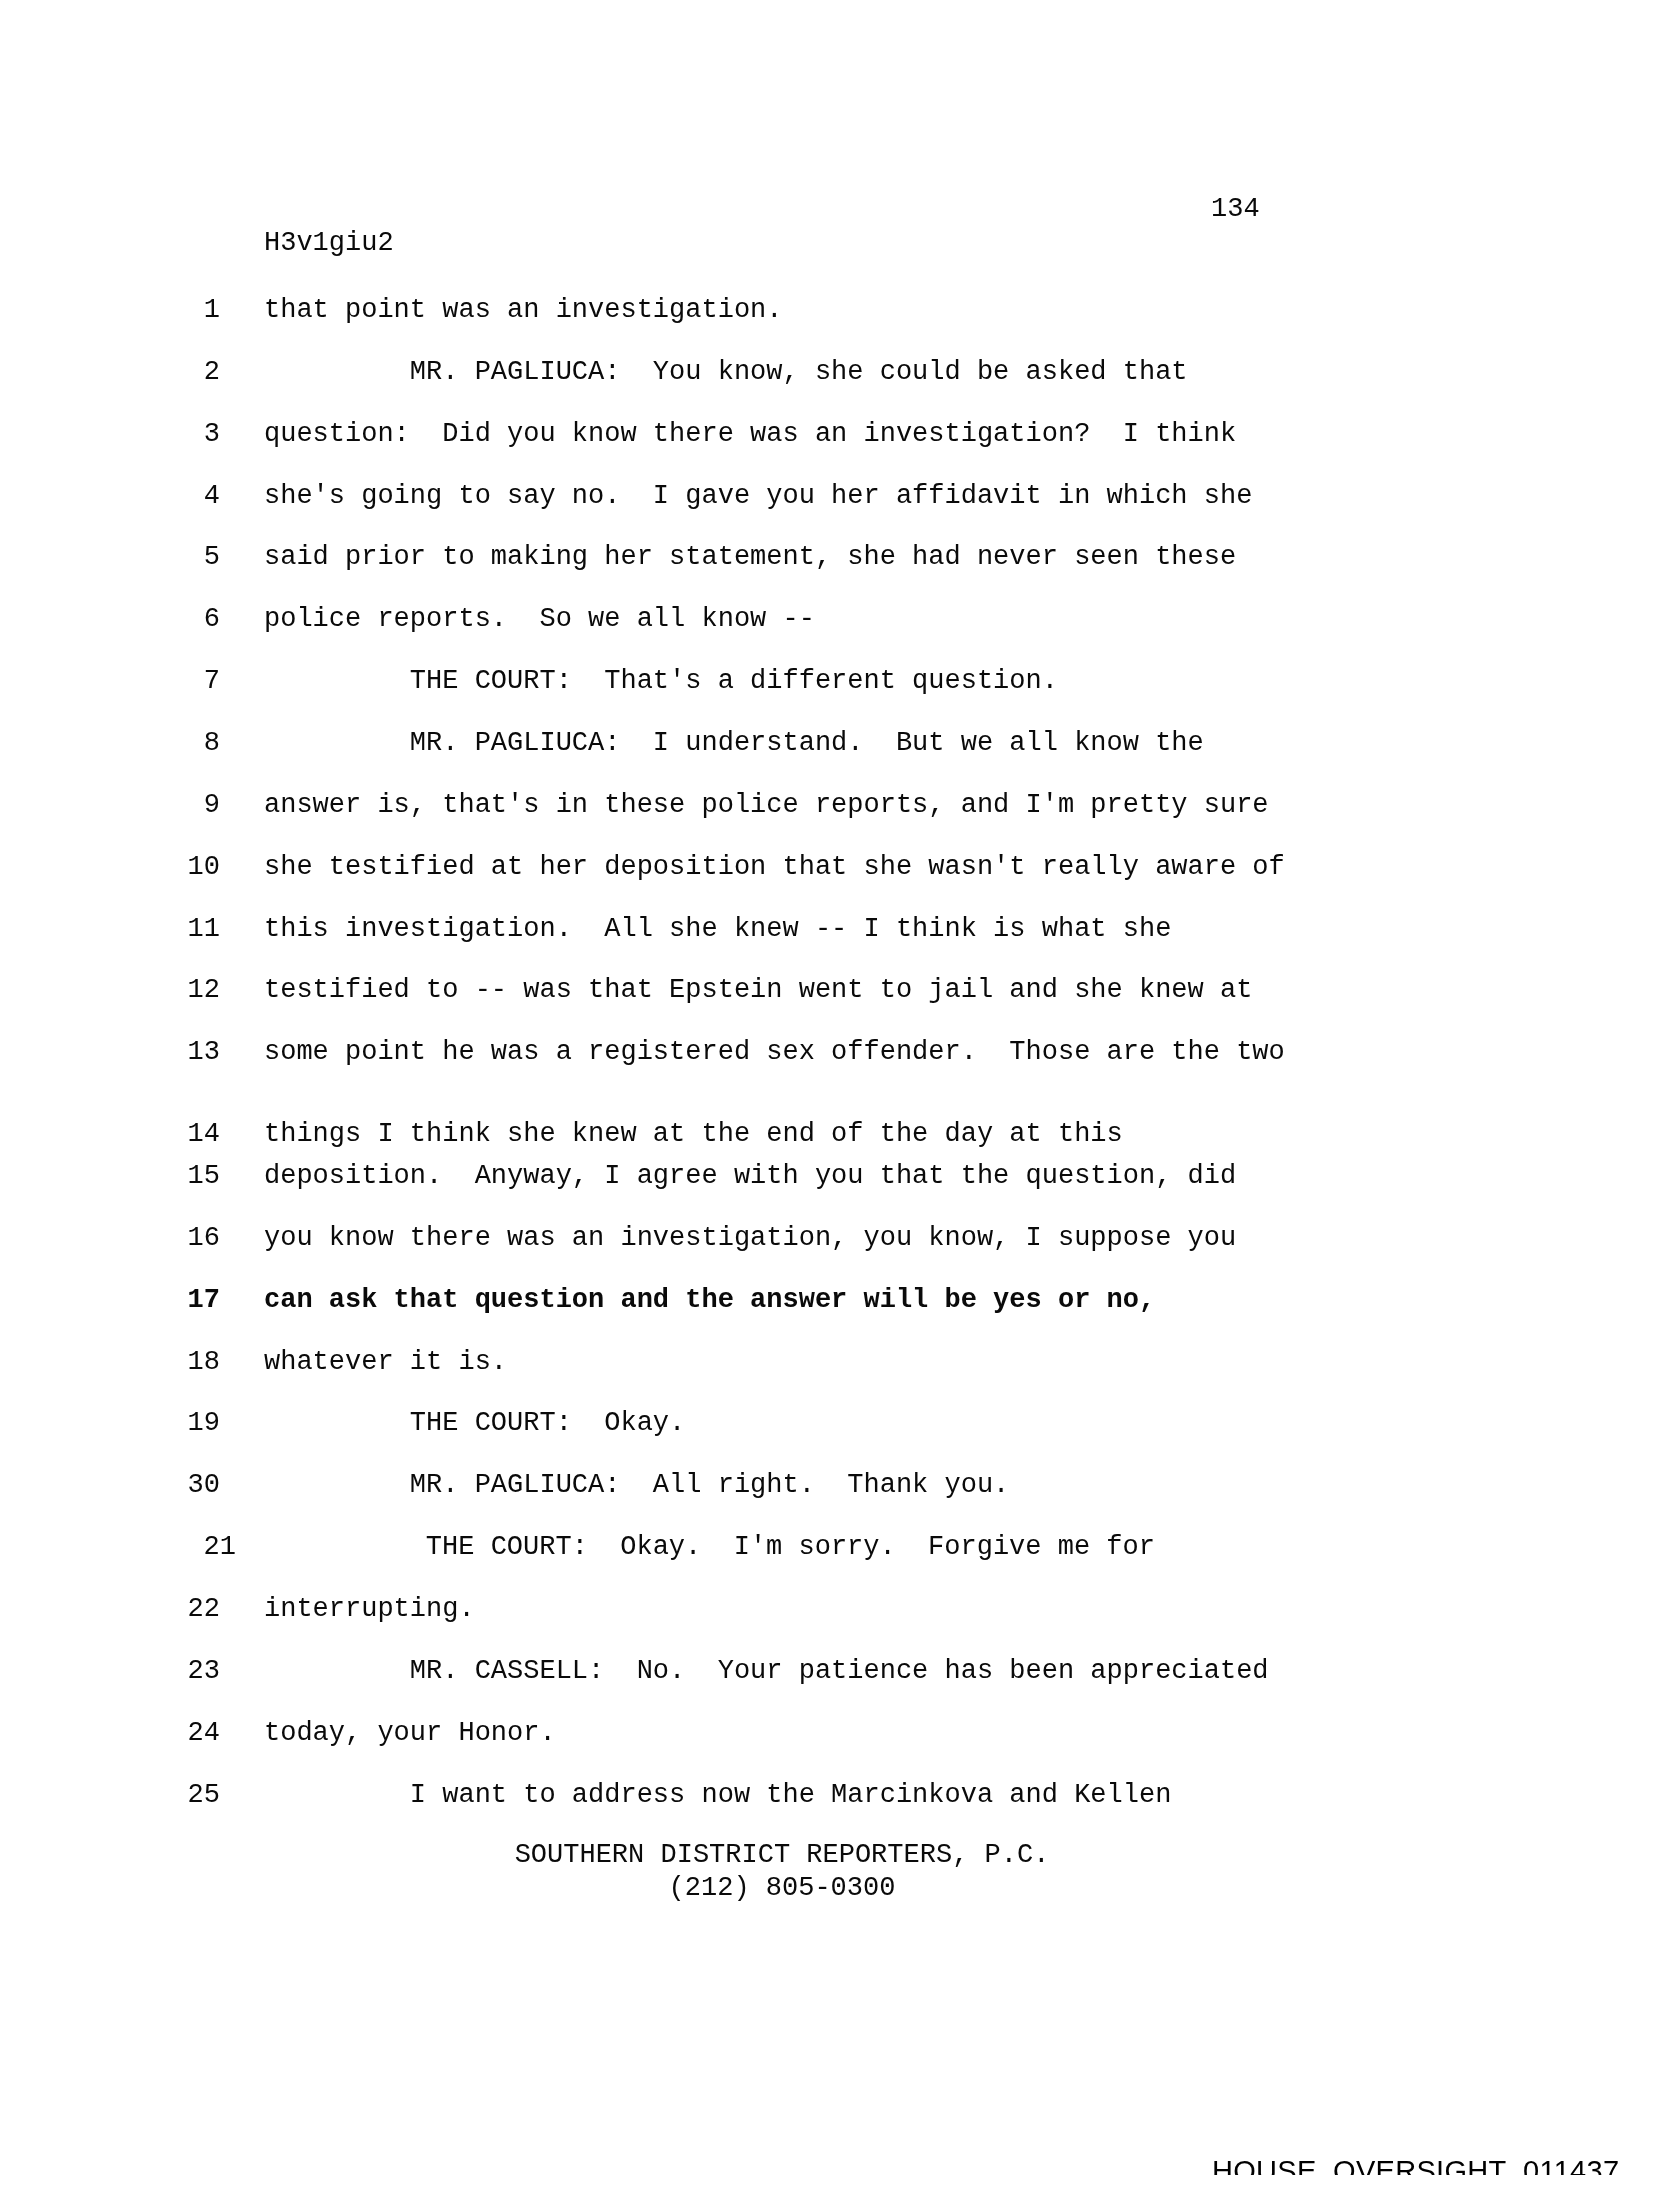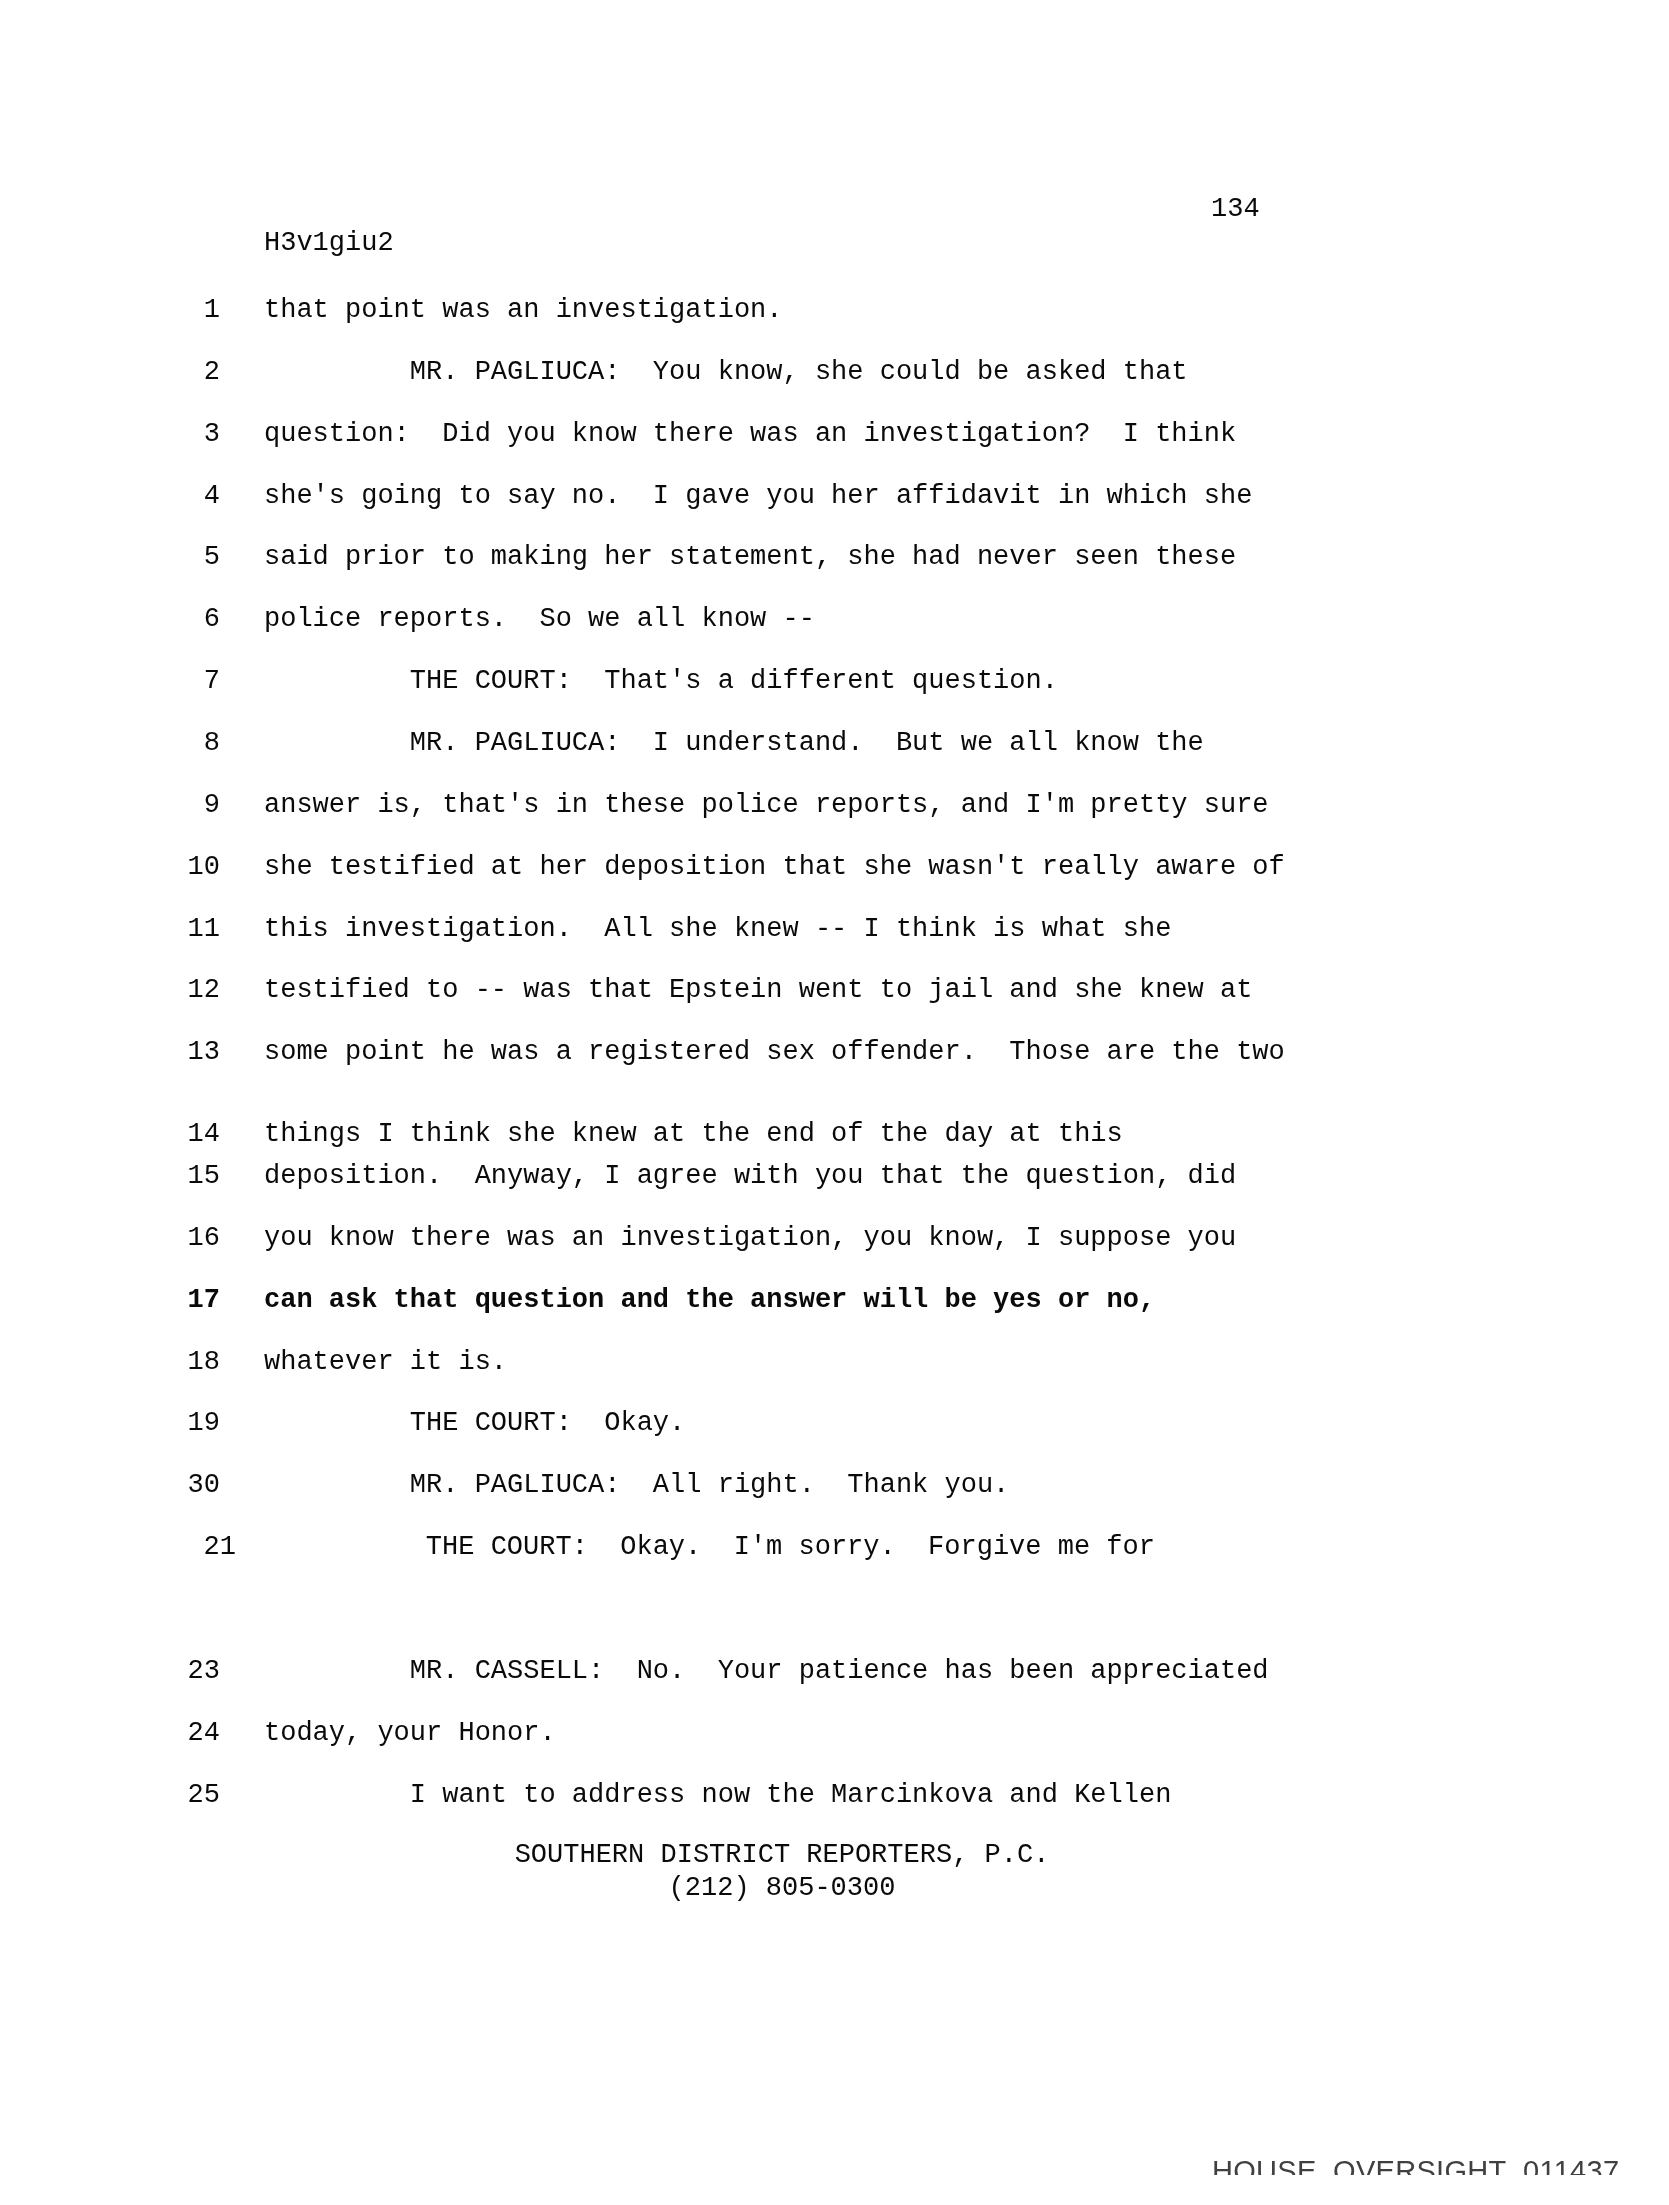--- a/index.html
+++ b/index.html
@@ -67,21 +67,21 @@
   .footer-line {
     line-height: 33px;
   }
   .bates {
     position: absolute;
     left: 1212px;
     top: 2156px;
     font-family: "Liberation Sans", "DejaVu Sans", sans-serif;
     font-size: 29px;
     letter-spacing: 0.3px;
-    color: #404040;
+    color: #000000;
     line-height: 31px;
   }
 </style>
 </head>
 <body>
 
 <div class="page">
   <div class="page-number">134</div>
 
   <div class="header-id">H3v1giu2</div>
@@ -164,20 +164,24 @@
         <span class="line-text">         THE COURT:  Okay.</span>
       </div>
       <div class="line-row" style="top: 1175px;">
         <span class="line-num">30</span>
         <span class="line-text">         MR. PAGLIUCA:  All right.  Thank you.</span>
       </div>
       <div class="line-row" style="top: 1237px; margin-left: 16px;">
         <span class="line-num">21</span>
         <span class="line-text">         THE COURT:  Okay.  I'm sorry.  Forgive me for</span>
       </div>
+      <div class="line-row" style="top: 1299px;">
+        <span class="line-num">22</span>
+        <span class="line-text">interrupting.</span>
+      </div>
       <div class="line-row" style="top: 1361px;">
         <span class="line-num">23</span>
         <span class="line-text">         MR. CASSELL:  No.  Your patience has been appreciated</span>
       </div>
       <div class="line-row" style="top: 1423px;">
         <span class="line-num">24</span>
         <span class="line-text">today, your Honor.</span>
       </div>
       <div class="line-row" style="top: 1485px;">
         <span class="line-num">25</span>

